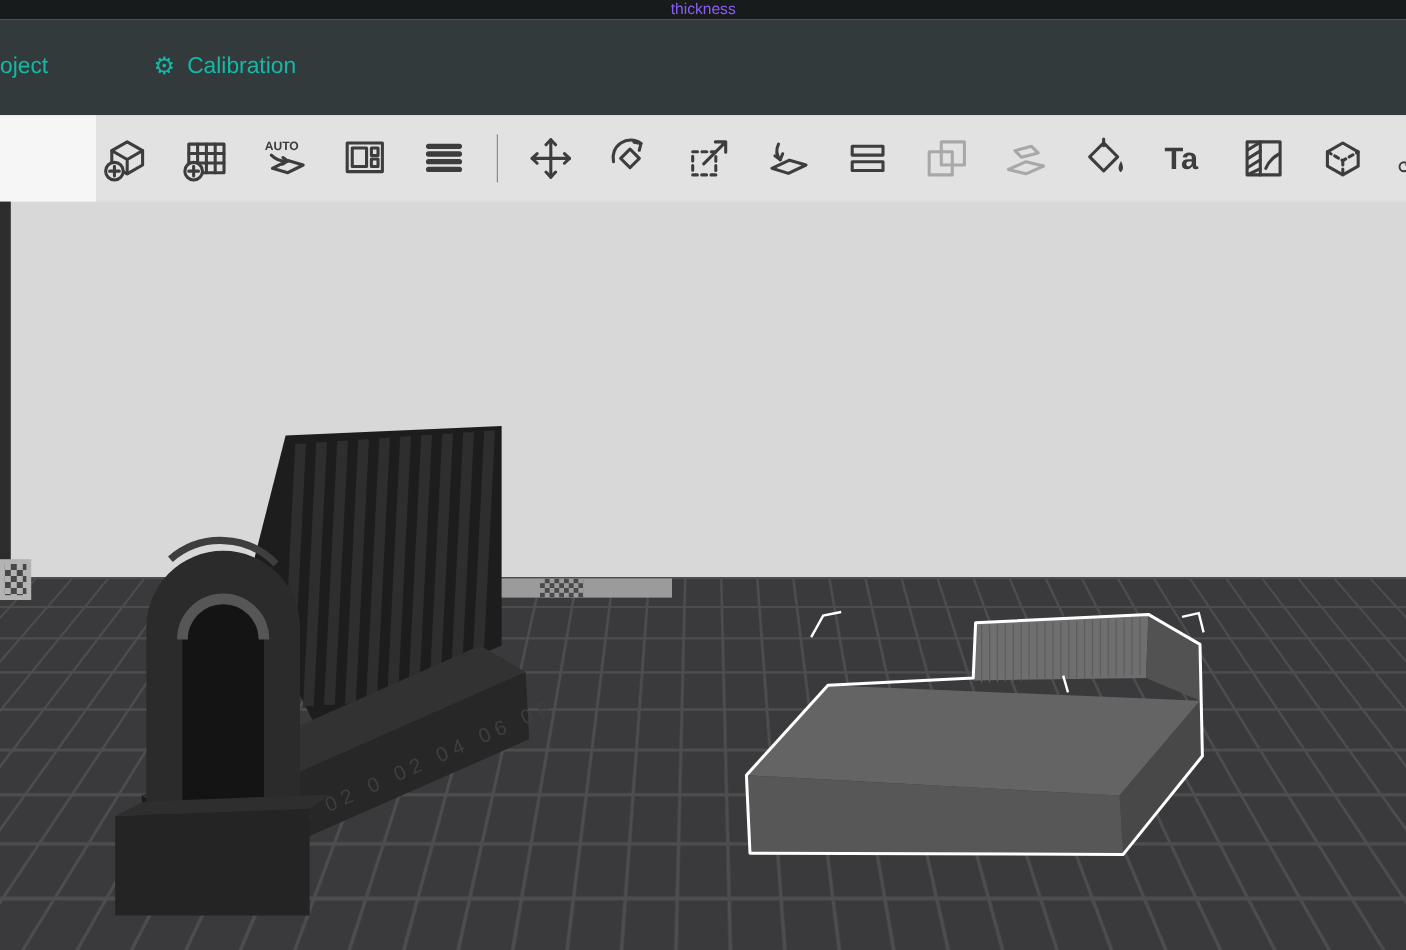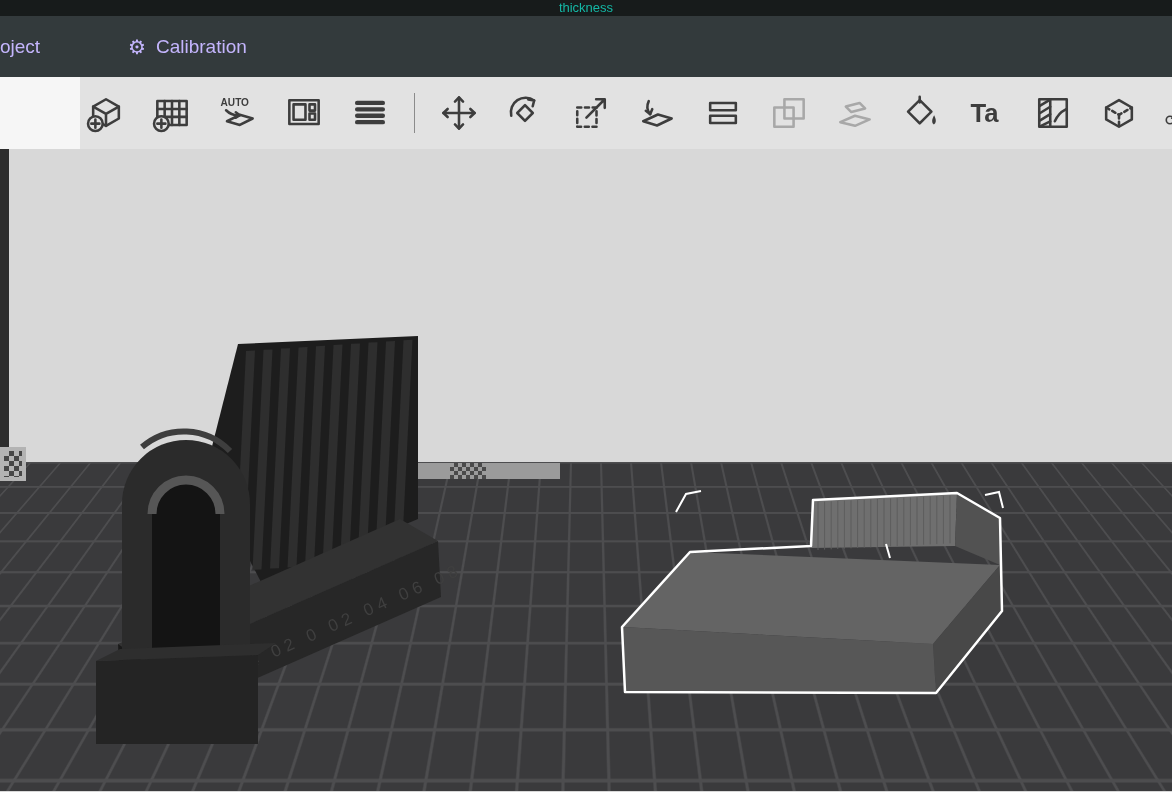--- a/index.html
+++ b/index.html
@@ -1,19 +1,19 @@
 <!DOCTYPE html>
 <html><head>
 <meta charset="utf-8">
 <style>
   html,body{margin:0;padding:0;width:1172px;height:792px;overflow:hidden;
     font-family:"Liberation Sans",sans-serif;background:#d8d8d8;}
-  .titlebar{height:16px;background:#171b1b;color:#14b8a6;font-size:13px;line-height:15px;
+  .titlebar{height:16px;background:#171b1b;color:#8b5cf6;font-size:13px;line-height:15px;
     display:flex;justify-content:center;align-items:flex-start;}
-  .navbar{height:61px;background:#333a3c;color:#c4b5fd;display:flex;align-items:center;}
+  .navbar{height:80px;background:#333a3c;color:#14b8a6;display:flex;align-items:center;}
   .project-tab{font-size:19px;margin-left:0;width:48px;cursor:pointer;}
   .cal{display:flex;align-items:center;gap:10px;margin-left:80px;font-size:19px;cursor:pointer;}
   .gear{font-size:20px;line-height:20px;}
   .viewport{position:relative;height:714px;background:#d8d8d8;overflow:hidden;}
   .toolbar-band{position:absolute;left:0;top:0;width:1172px;height:72px;background:#e2e2e2;}
   .corner-panel{position:absolute;left:0;top:0;width:80px;height:72px;background:#f6f6f6;}
   .left-strip{position:absolute;left:0;top:72px;width:9px;height:420px;background:#2d2d2d;}
   .ground-base{position:absolute;left:0;top:385px;width:1172px;height:329px;background:#3a3a3c;}
   .ground-persp{position:absolute;left:0;top:385px;width:1172px;height:407px;
     perspective:620px;perspective-origin:50% -30%;}

